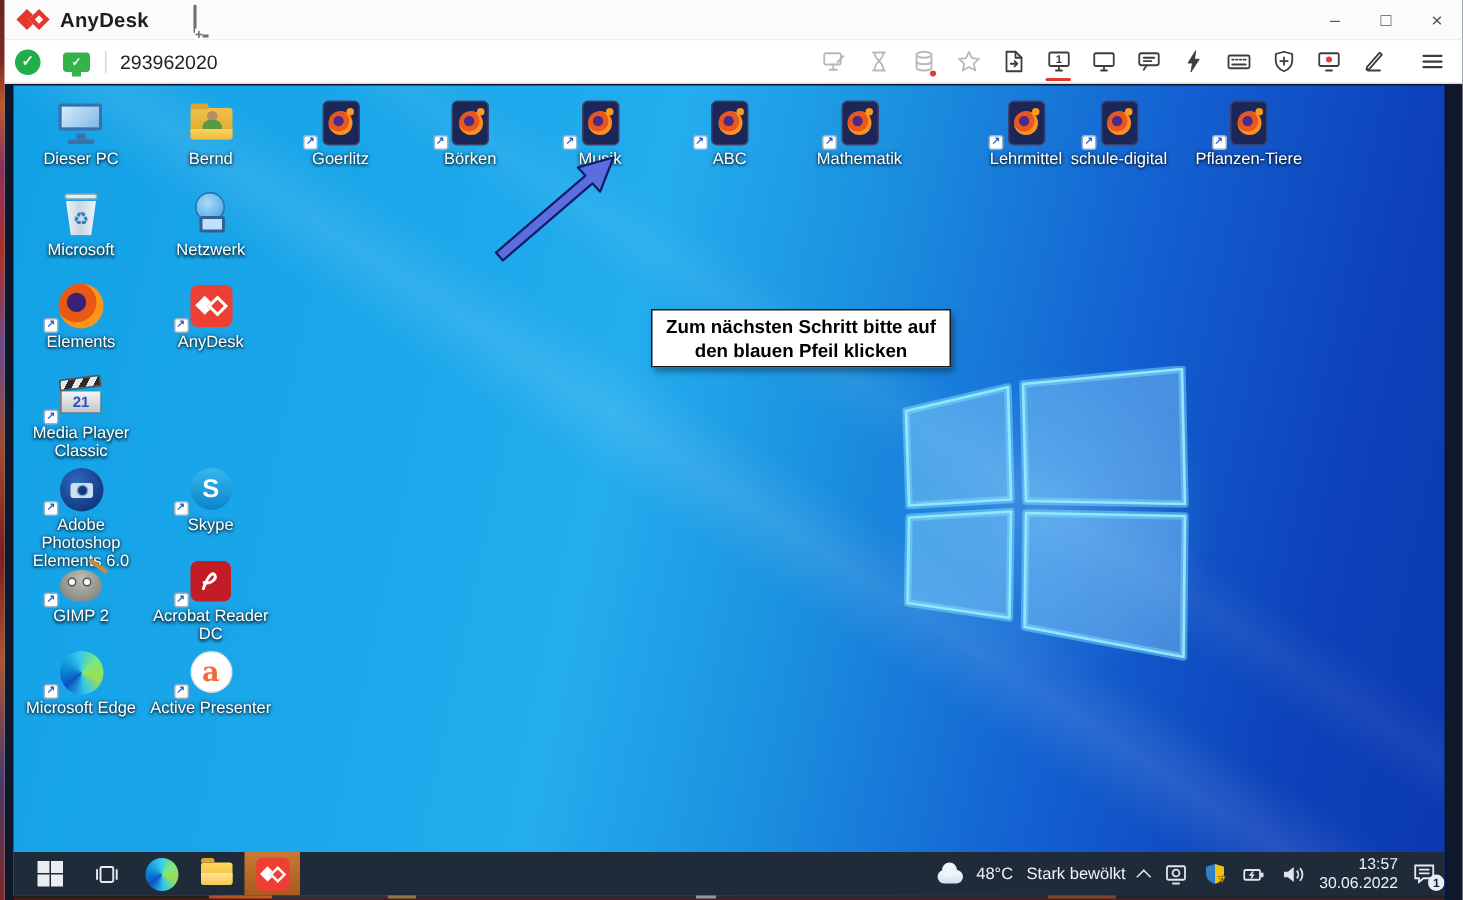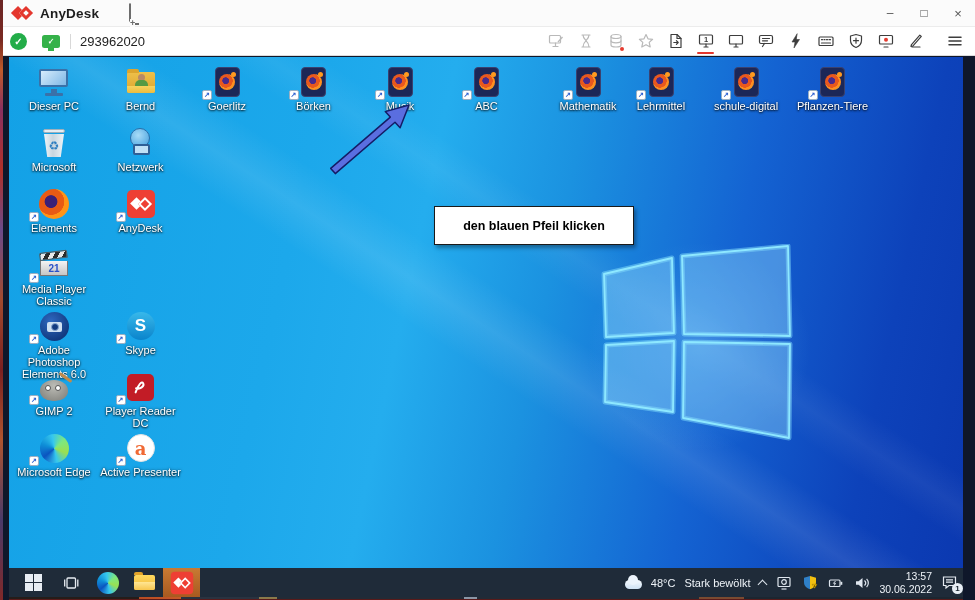--- a/index.html
+++ b/index.html
@@ -370,30 +370,30 @@
         </div>
         <div class="dcell" style="left: 434.5px; top: 8px;">
           <div class="dicon">
             <div class="ffd">
               <div class="ffd-ball"></div>
             </div>
             <span class="sbadge">↗</span>
           </div>
           <div class="dlabel">ABC</div>
         </div>
-        <div class="dcell" style="left: 536px; top: 8px;">
+        <div class="dcell" style="left: 521px; top: 8px;">
           <div class="dicon">
             <div class="ffd">
               <div class="ffd-ball"></div>
             </div>
             <span class="sbadge">↗</span>
           </div>
           <div class="dlabel">Mathematik</div>
         </div>
-        <div class="dcell" style="left: 609px; top: 8px;">
+        <div class="dcell" style="left: 632px; top: 8px;">
           <div class="dicon">
             <div class="ffd">
               <div class="ffd-ball"></div>
             </div>
             <span class="sbadge">↗</span>
           </div>
           <div class="dlabel">Lehrmittel</div>
         </div>
         <div class="dcell" style="left: 694px; top: 8px;">
           <div class="dicon">
@@ -489,21 +489,21 @@
         </div>
         <div class="dcell" style="left: 88.5px; top: 313px;">
           <div class="dicon">
             <div class="acr">
               <svg width="18" height="18" viewBox="0 0 20 20">
                 <path d="M4 16 C7 7 11 3 12.5 6 C14 9 9 13 4.5 11.5" fill="none" stroke="#fff" stroke-width="2.2" stroke-linecap="round"></path>
               </svg>
             </div>
             <span class="sbadge">↗</span>
           </div>
-          <div class="dlabel">Player Reader DC</div>
+          <div class="dlabel">Acrobat Reader DC</div>
         </div>
         <div class="dcell" style="left: 2px; top: 374px;">
           <div class="dicon">
             <div class="edg"></div>
             <span class="sbadge">↗</span>
           </div>
           <div class="dlabel">Microsoft Edge</div>
         </div>
         <div class="dcell" style="left: 88.5px; top: 374px;">
           <div class="dicon">
@@ -512,20 +512,21 @@
           </div>
           <div class="dlabel">Active Presenter</div>
         </div>
       </div>
 
     <svg class="blue-arrow" width="100" height="85" viewBox="0 0 100 85">
       <polygon points="9.7,71.4 69.3,20.1 64.3,14.6 88,8 79.1,30.8 74.0,25.3 14.3,76.6" fill="#5a6ee0" stroke="#141c66" stroke-width="1.5" stroke-linejoin="round"></polygon>
     </svg>
 
     <div class="tooltip">
+      <span>Zum nächsten Schritt bitte auf</span>
       <span>den blauen  Pfeil klicken</span>
     </div>
 
     <div class="taskbar">
       <div class="tb-left">
         <div class="tkbtn">
           <div class="startlogo">
               <span></span>
               <span></span>
               <span></span>

